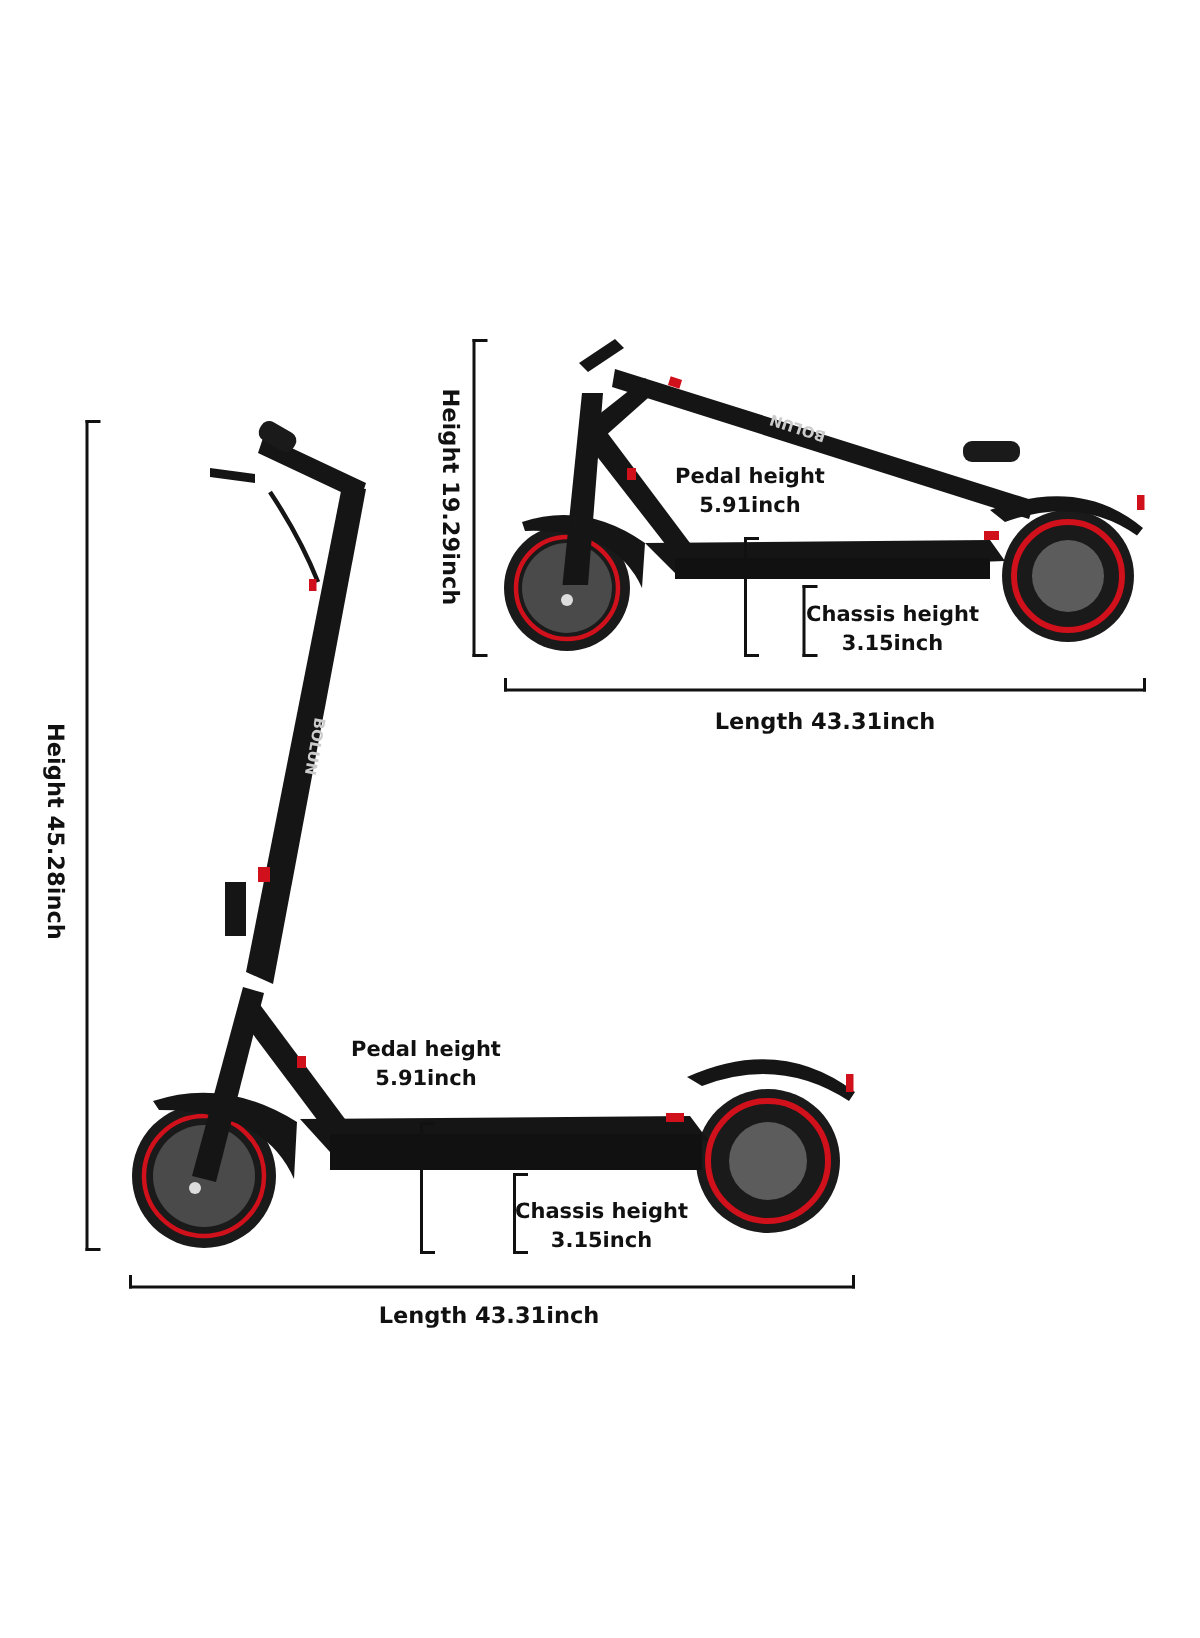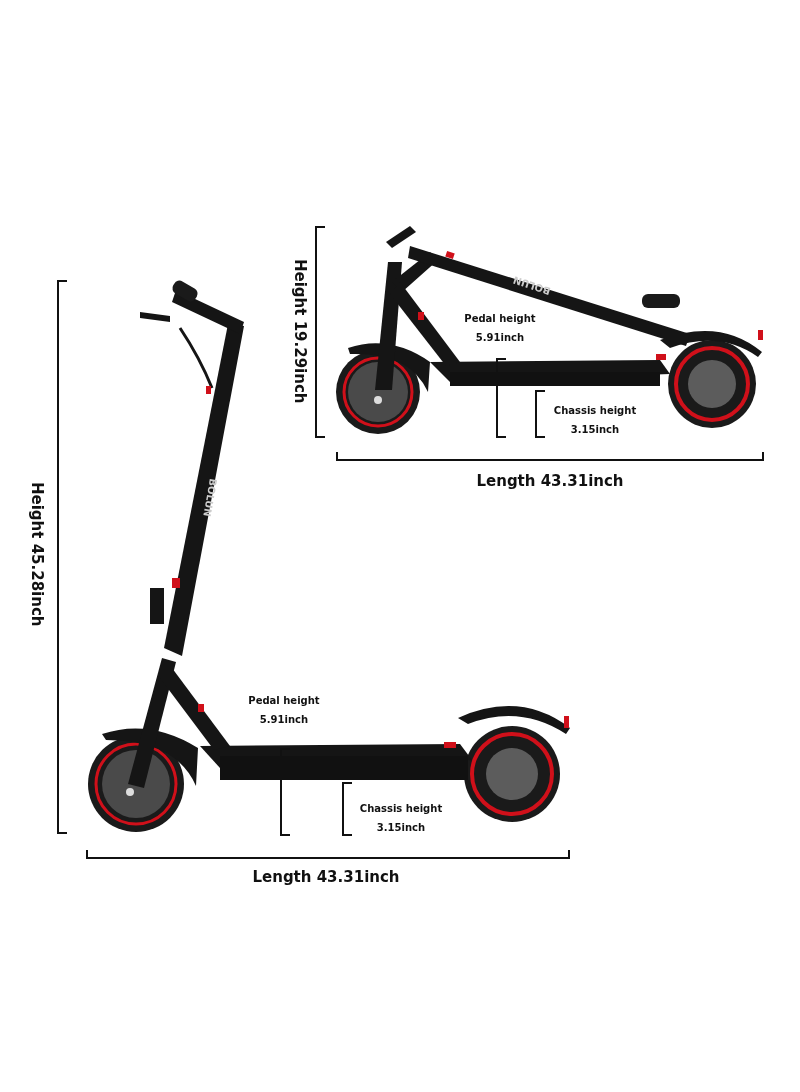--- a/index.html
+++ b/index.html
@@ -1,17 +1,17 @@
 <!DOCTYPE html>
 <html><head>
   <meta charset="utf-8">
   <style>
     html, body { margin: 0; padding: 0; background: #ffffff; }
     body { width: 800px; height: 1092px; position: relative; overflow: hidden; font-family: "DejaVu Sans", sans-serif; color: #111; }
-    .label { position: absolute; font-weight: bold; font-size: 10px; line-height: 19px; text-align: center; color: #111; }
+    .label { position: absolute; font-weight: bold; font-size: 14px; line-height: 19px; text-align: center; color: #111; }
     .vlabel { position: absolute; font-weight: bold; font-size: 15px; color: #111; white-space: nowrap; transform-origin: center center; transform: rotate(90deg); }
     .bracket-v { position: absolute; border-top: 2px solid #111; border-bottom: 2px solid #111; border-left: 2px solid #111; width: 8px; }
     .bracket-h { position: absolute; border-left: 2px solid #111; border-right: 2px solid #111; border-bottom: 2px solid #111; height: 7px; }
     .tick { position: absolute; border-top: 2px solid #111; border-bottom: 2px solid #111; border-left: 2px solid #111; width: 8px; }
     svg { position: absolute; }
   </style>
 </head>
 <body>
 
 <div>

